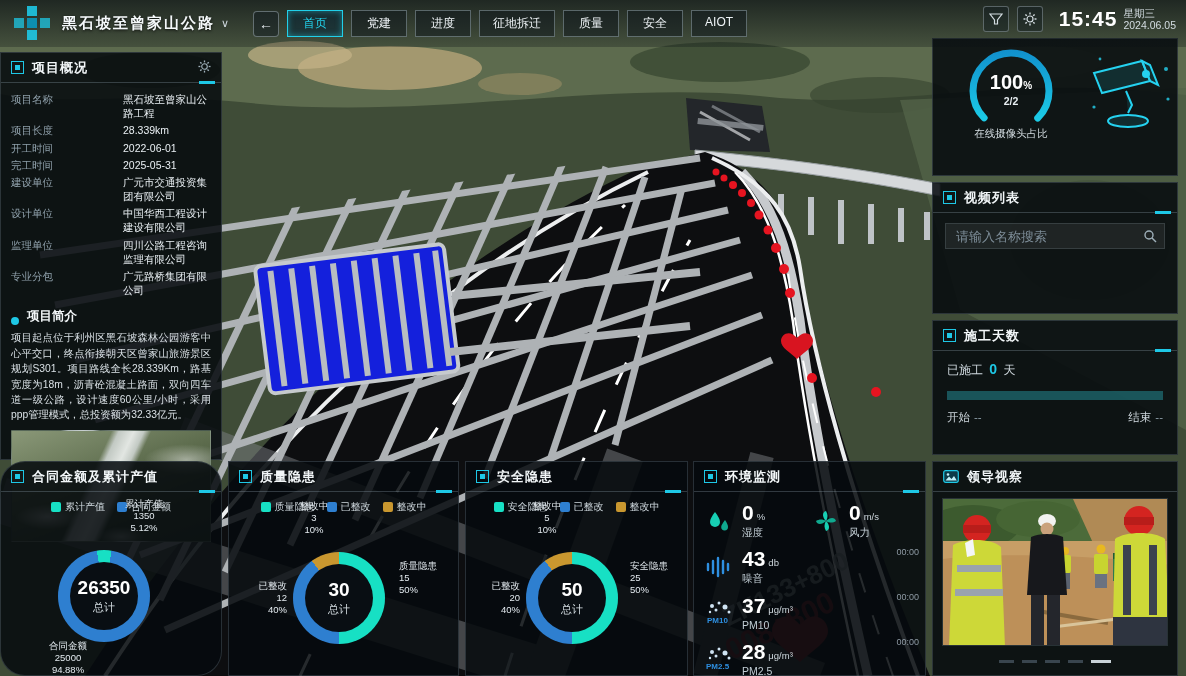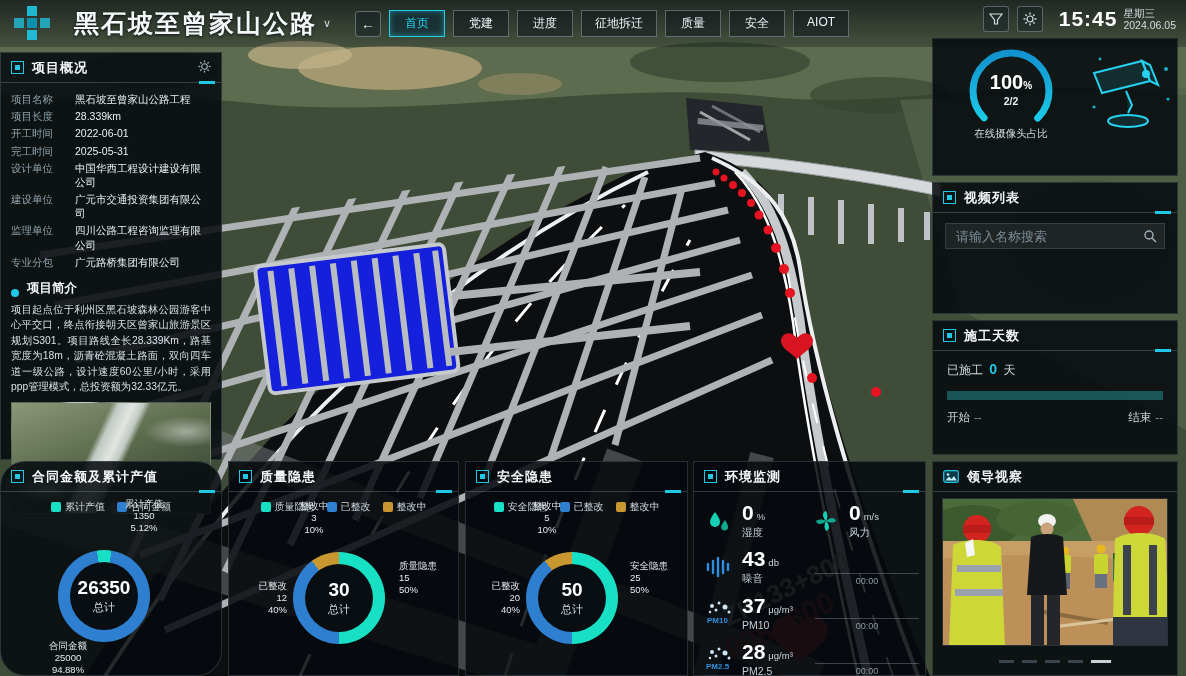--- a/index.html
+++ b/index.html
@@ -9,21 +9,21 @@
 
   
   .scene { position:absolute; inset:0; }
   .scene svg { display:block; }
 
   
   .topbar { position:absolute; left:0; top:0; width:1186px; height:47px;
     background:linear-gradient(180deg, rgba(8,14,18,.72), rgba(8,14,18,.28));
     display:flex; align-items:center; z-index:30; }
   .logo { margin-left:10px; width:44px; height:40px; }
-  .app-title { color:#f4f8fa; font-size:25px; font-weight:bold; letter-spacing:2px; margin-left:20px; text-shadow:0 1px 3px rgba(0,0,0,.8); }
+  .app-title { color:#f4f8fa; font-size:15px; font-weight:bold; letter-spacing:2px; margin-left:8px; text-shadow:0 1px 3px rgba(0,0,0,.8); }
   .title-caret { color:#cfd8de; font-size:11px; margin-left:6px; }
   .back-btn { margin-left:24px; width:26px; height:26px; border:1px solid rgba(200,215,225,.4); border-radius:4px;
     background:rgba(18,28,34,.5); color:#e8eef2; font-size:14px; display:flex; align-items:center; justify-content:center; cursor:pointer; }
   .tabs { display:flex; gap:8px; margin-left:8px; }
   .tab { min-width:56px; padding:4px 13px; text-align:center; font-size:12px; color:#eef3f6;
     border:1px solid rgba(185,205,215,.4); background:rgba(14,22,28,.5); cursor:pointer; white-space:nowrap; }
   .tab.active { color:#21d0ea; border-color:#21d0ea; background:rgba(8,40,56,.55); box-shadow:0 0 6px rgba(33,208,234,.5) inset; }
   .top-right { position:absolute; right:10px; top:6px; display:flex; align-items:center; gap:8px; }
   .icon-btn { width:26px; height:26px; border:1px solid rgba(200,215,225,.35); border-radius:3px; background:rgba(18,28,34,.45);
     display:flex; align-items:center; justify-content:center; cursor:pointer; }
@@ -40,21 +40,21 @@
   .hdr-dash { position:absolute; right:6px; bottom:-2px; width:16px; height:3px; background:#1ec8e6; }
   .sq-ico { position:relative; width:13px; height:13px; border:1px solid #1ec8e6; flex:0 0 auto; }
   .sq-ico::after { content:""; position:absolute; left:3px; top:3px; width:5px; height:5px; background:#1ec8e6; }
   .dot-ico { width:8px; height:8px; border-radius:50%; background:#1ec8e6; flex:0 0 auto; }
 
   
   .p-left { left:0; top:52px; width:222px; height:408px; }
   .p-left .hdr { justify-content:flex-start; }
   .hdr-gear { margin-left:auto; cursor:pointer; }
   .fields { padding:6px 10px 2px 10px; }
-  .frow { display:flex; margin:3px 0; line-height:1.35; }
+  .frow { display:flex; margin:3px 0; line-height:1.35;gap:48px; }
   .flabel { width:64px; flex:0 0 auto; color:#8fa0ab; font-size:10.5px; }
   .fvalue { color:#e9eff3; font-size:10.5px; }
   .intro-hdr { display:flex; align-items:flex-end; gap:8px; padding:6px 10px 2px 10px; }
   .intro-title { color:#f2f6f8; font-size:12.5px; font-weight:bold; }
   .intro-text { padding:3px 10px; color:#d9e0e5; font-size:10.3px; line-height:1.5; text-align:justify; }
   .intro-photo { margin:4px 10px; height:112px; border:1px solid rgba(125,145,158,.25);
     background:
       radial-gradient(46px 18px at 18% 78%, rgba(255,255,255,.65), transparent 70%),
       radial-gradient(60px 22px at 88% 26%, rgba(255,255,255,.45), transparent 70%),
       radial-gradient(34px 14px at 55% 96%, rgba(255,255,255,.5), transparent 70%),
@@ -84,21 +84,21 @@
   
   .env-body { display:flex; padding:8px 6px 0 10px; }
   .env-col { display:flex; flex-direction:column; }
   .env-col.left { width:108px; gap:5px; }
   .env-col.right { flex:1; gap:4px; }
   .metric { display:flex; align-items:center; gap:8px; height:41px; }
   .m-ico { width:30px; flex:0 0 auto; display:flex; justify-content:center; }
   .m-val { color:#ffffff; font-size:21px; font-weight:bold; line-height:1; }
   .m-unit { color:#cfd8de; font-size:9.5px; margin-left:3px; }
   .m-name { color:#c2cdd4; font-size:10.5px; margin-top:2px; }
-  .mini-axis { width:104px; margin-left:4px; height:41px; display:flex; flex-direction:column; justify-content:flex-end; }
+  .mini-axis { width:104px; margin-left:4px; height:41px; display:flex; flex-direction:row; justify-content:flex-end; }
   .mini-line { border-top:1px solid rgba(200,212,222,.28); }
   .mini-label { text-align:center; color:#8e9aa4; font-size:9px; padding-top:2px; }
 
   
   .p-video { left:932px; top:38px;  width:246px; height:138px; }
   .p-vlist { left:932px; top:182px; width:246px; height:132px; }
   .p-days  { left:932px; top:320px; width:246px; height:135px; }
 
   .vm-body { position:relative; height:104px; display:flex; }
   .gauge-wrap { position:relative; width:136px; height:104px; margin-left:10px; }
@@ -331,26 +331,26 @@
         </div>
       <div class="frow">
           <span class="flabel">开工时间</span>
           <span class="fvalue">2022-06-01</span>
         </div>
       <div class="frow">
           <span class="flabel">完工时间</span>
           <span class="fvalue">2025-05-31</span>
         </div>
       <div class="frow">
+          <span class="flabel">建设单位</span>
+          <span class="fvalue">广元市交通投资集团有限公司</span>
+        </div>
+      <div class="frow">
           <span class="flabel">设计单位</span>
           <span class="fvalue">中国华西工程设计建设有限公司</span>
-        </div>
-      <div class="frow">
-          <span class="flabel">建设单位</span>
-          <span class="fvalue">广元市交通投资集团有限公司</span>
         </div>
       <div class="frow">
           <span class="flabel">监理单位</span>
           <span class="fvalue">四川公路工程咨询监理有限公司</span>
         </div>
       <div class="frow">
           <span class="flabel">专业分包</span>
           <span class="fvalue">广元路桥集团有限公司</span>
         </div>
     </div>

